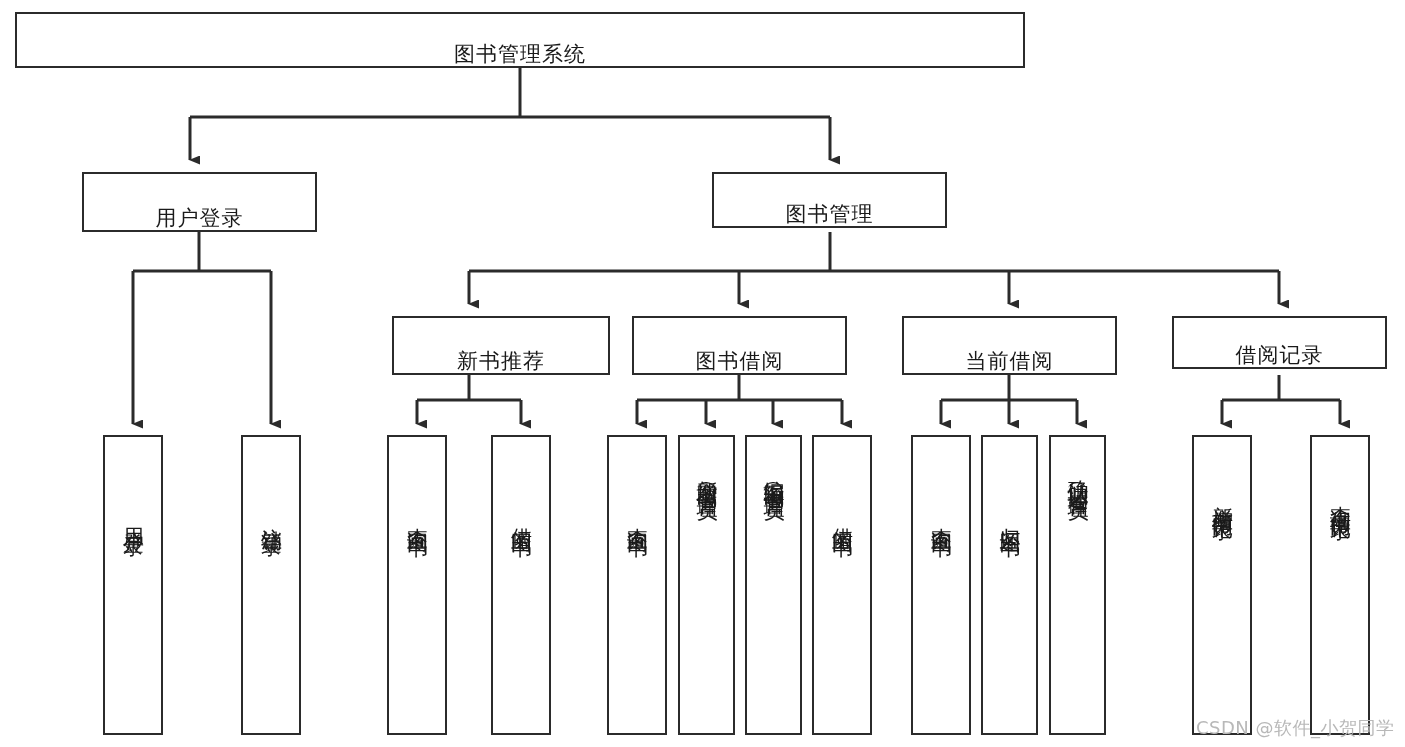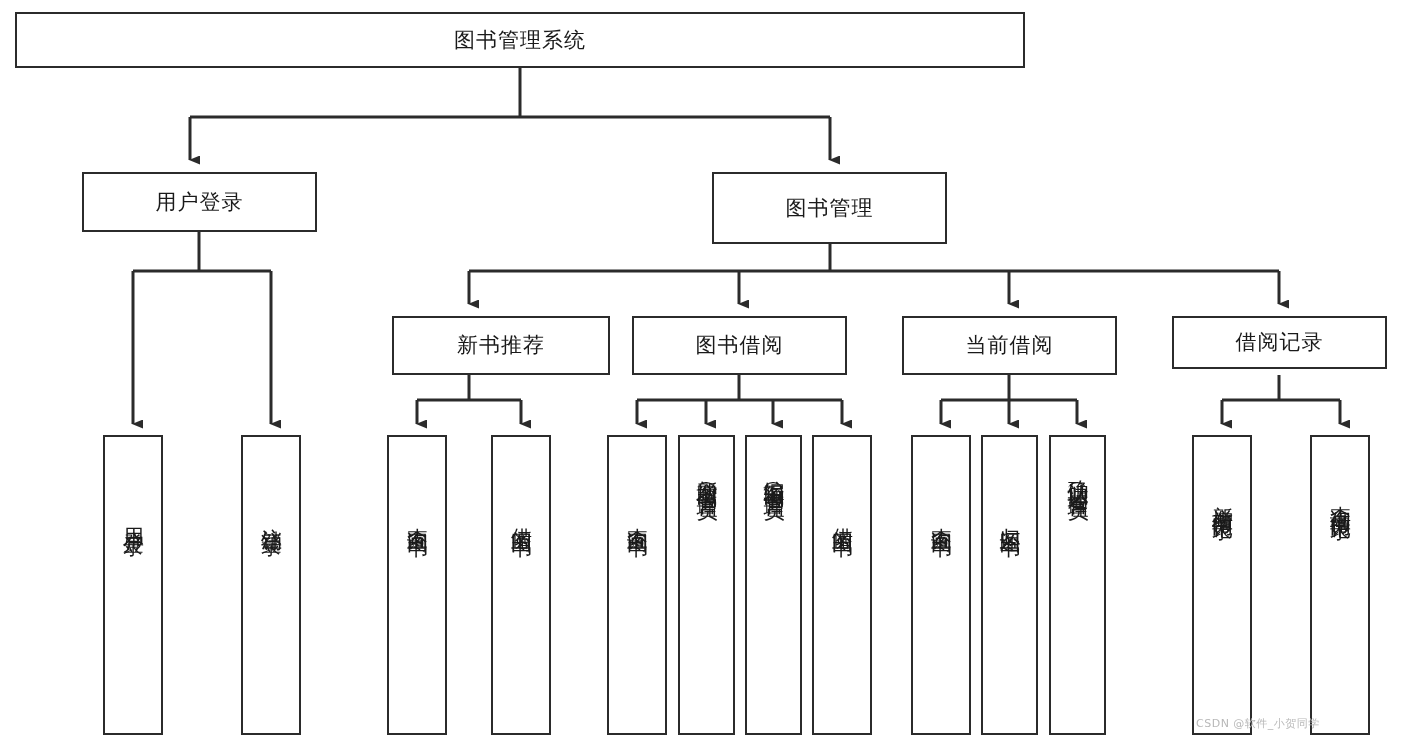--- a/index.html
+++ b/index.html
@@ -25,21 +25,21 @@
     width: 1405px;
     height: 747px;
     pointer-events: none;
   }
   .node {
     position: absolute;
     box-sizing: border-box;
     border: 2px solid #2b2b2b;
     background: #ffffff;
     display: flex;
-    align-items: center;
+    align-items: flex-end;
     justify-content: center;
     color: #1a1a1a;
   }
   .node.horiz .label {
     font-size: 21px;
     line-height: 1.15;
     letter-spacing: 1px;
     white-space: nowrap;
   }
   .node.vert {
@@ -59,21 +59,21 @@
     padding-top: 74px;
   }
   .node.vert.mid-pad {
     padding-top: 52px;
   }
   .node.vert.small-pad {
     padding-top: 26px;
   }
   .watermark {
     position: absolute;
-    font-size: 11px;
+    font-size: 18px;
     color: #b8b8b8;
     letter-spacing: 0.5px;
     white-space: nowrap;
     user-select: none;
   }
 </style>
 </head>
 <body>
 
 <div id="canvas">
@@ -128,21 +128,21 @@
     </g>
   </svg>
 
   <div class="node horiz" style="left:15px; top:12px; width:1010px; height:56px;">
     <span class="label">图书管理系统</span>
   </div>
 
   <div class="node horiz" style="left:82px; top:172px; width:235px; height:60px;">
     <span class="label">用户登录</span>
   </div>
-  <div class="node horiz" style="left:712px; top:172px; width:235px; height:72px;">
+  <div class="node horiz" style="left:712px; top:172px; width:235px; height:56px;">
     <span class="label">图书管理</span>
   </div>
 
   <div class="node horiz" style="left:360px; top:316px; width:218px; height:59px;margin-left:32px;">
     <span class="label">新书推荐</span>
   </div>
   <div class="node horiz" style="left:632px; top:316px; width:215px; height:59px;">
     <span class="label">图书借阅</span>
   </div>
   <div class="node horiz" style="left:902px; top:316px; width:215px; height:59px;">

